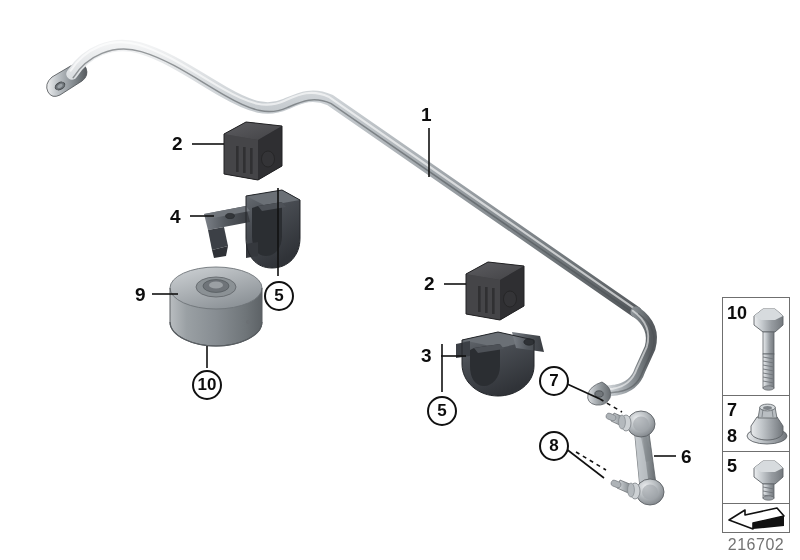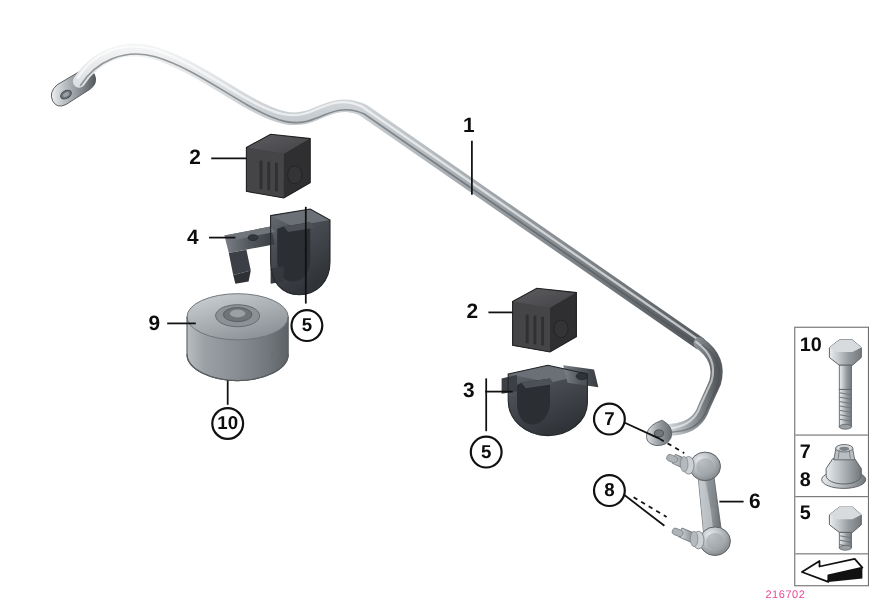--- a/index.html
+++ b/index.html
@@ -70,28 +70,28 @@
     position: absolute;
     left: 4px;
     font-family: "Liberation Sans", sans-serif;
     font-weight: bold;
     font-size: 18px;
     color: #0d0d0d;
     line-height: 1;
   }
   #part-number {
     position: absolute;
-    left: 680px;
+    left: 722px;
     top: 536px;
     width: 68px;
     text-align: center;
     font-family: "Liberation Sans", sans-serif;
-    font-size: 10px;
+    font-size: 16px;
     letter-spacing: 0.5px;
-    color: #ec4899;
+    color: #737373;
   }
   svg { display: block; }
 </style>
 </head>
 <body>
 
 <div id="stage">
 
   <svg class="abs" style="left:0;top:0;" width="800" height="560">
     <defs>

